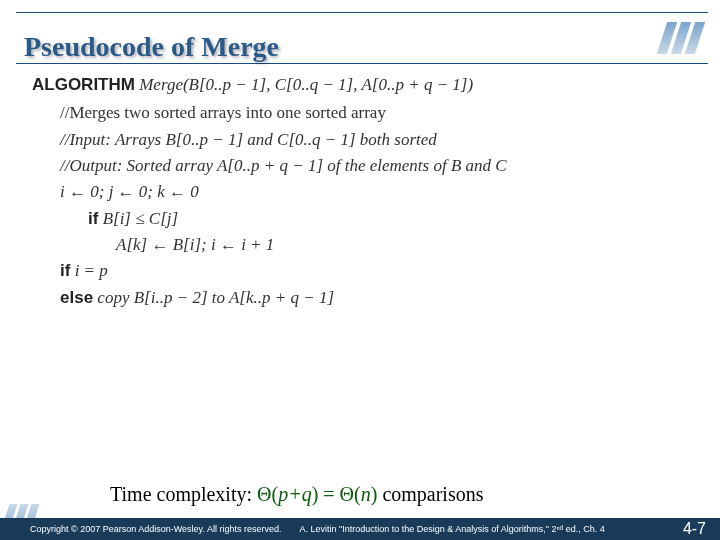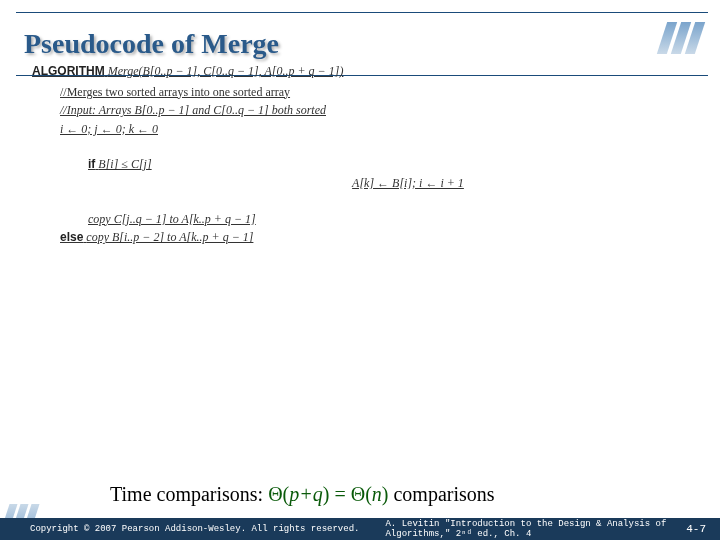--- a/index.html
+++ b/index.html
@@ -9,25 +9,25 @@
     background: #fff;
     font-family: Georgia, 'Times New Roman', serif;
     position: relative;
     overflow: hidden;
   }
   .title-bar {
     position: absolute;
     top: 12px;
     left: 16px;
     right: 12px;
-    height: 64px;
+    height: 52px;
     border-top: 1px solid #1a4b7a;
     border-bottom: 1px solid #1a4b7a;
     display: flex;
-    align-items: center;
+    align-items: flex-end;
   }
   .title-bar h1 {
     font-size: 28px;
     font-weight: bold;
     color: #2a5a8a;
     text-shadow: 2px 2px 3px rgba(0,0,0,0.3);
     padding-left: 8px;
   }
   .corner-deco {
     position: absolute;
@@ -37,63 +37,61 @@
     gap: 4px;
   }
   .corner-deco span {
     width: 10px;
     height: 32px;
     background: linear-gradient(to bottom, #7aa4cc 0%, #c9d9e8 100%);
     transform: skewX(-18deg);
   }
   .content {
     position: absolute;
-    top: 62px;
+    top: 72px;
     left: 32px;
     right: 20px;
     font-family: 'Times New Roman', serif;
     color: #333;
-    font-size: 12px;
+    font-size: 17px;
     line-height: 1.55;
-    text-decoration: underline;
   }
   .algo-head { margin-bottom: 2px; }
   .sans-bold { font-family: Arial, sans-serif; font-weight: bold; color: #222; }
   .ital { font-style: italic; }
   .indent1 { padding-left: 28px; }
-  .indent2 { padding-left: 56px; margin-top: 17px; }
-  .indent3 { padding-left: 84px; text-align: center; }
+  .indent2 { padding-left: 56px; }
+  .indent3 { padding-left: 84px; }
   .complexity {
     position: absolute;
     bottom: 34px;
     left: 110px;
     font-size: 20px;
     color: #000;
     font-family: 'Times New Roman', serif;
   }
   .complexity .gr { font-style: italic; color: #0a5a0a; text-align: center; }
   .complexity .grn { color: #0a5a0a; }
   .footer {
     position: absolute;
     bottom: 0;
     left: 0;
     right: 0;
     height: 22px;
     background: #1a3a5a;
     display: flex;
     align-items: center;
     color: #fff;
-    font-family: Liberation Mono, monospace;
+    font-family: Liberation Sans, sans-serif;
     font-size: 9px;
     padding-left: 30px;
-    gap: 8px;
   }
   .footer .copy { margin-right: 18px; }
   .footer .ref { flex: 1; }
-  .footer .pg { padding-right: 14px; font-size: 11px; }
+  .footer .pg { padding-right: 14px; font-size: 16px; }
   .left-deco {
     position: absolute;
     left: 4px;
     bottom: 2px;
     display: flex;
     gap: 3px;
   }
   .left-deco span {
     width: 8px;
     height: 34px;
@@ -113,35 +111,39 @@
     <span></span>
 </div>
 
 <div class="content">
   <div class="algo-head">
     <span class="sans-bold">ALGORITHM</span>
     <span class="ital">Merge(B[0..p − 1], C[0..q − 1], A[0..p + q − 1])</span>
   </div>
   <div class="indent1">//Merges two sorted arrays into one sorted array</div>
   <div class="indent1 ital">//Input: Arrays B[0..p − 1] and C[0..q − 1] both sorted</div>
+  <div class="indent1 ital">//Output: Sorted array A[0..p + q − 1] of the elements of B and C</div>
   <div class="indent1 ital">i ← 0;  j ← 0;  k ← 0</div>
   <div class="indent2">
     <span class="sans-bold">if</span>
     <span class="ital">B[i] ≤ C[j]</span>
   </div>
   <div class="indent3 ital">A[k] ← B[i];  i ← i + 1</div>
-  <div class="indent2 ital">copy C[j..q − 1] to A[k..p + q − 1]</div>
+  <div class="indent1">
+    <span class="sans-bold">if</span>
+    <span class="ital">i = p</span>
+  </div>
   <div class="indent1">
     <span class="sans-bold">else</span>
     <span class="ital">copy B[i..p − 2] to A[k..p + q − 1]</span>
   </div>
 </div>
 
 <div class="complexity">
-  <span>Time comparisons: </span><span class="grn">Θ(<span class="gr">p+q</span>) = Θ(<span class="gr">n</span>)</span><span> comparisons</span>
+  <span>Time complexity: </span><span class="grn">Θ(<span class="gr">p+q</span>) = Θ(<span class="gr">n</span>)</span><span> comparisons</span>
 </div>
 
 <div class="left-deco">
   <span></span>
     <span></span>
     <span></span>
 </div>
 
 <div class="footer">
   <span class="copy">Copyright © 2007 Pearson Addison-Wesley. All rights reserved.</span>

